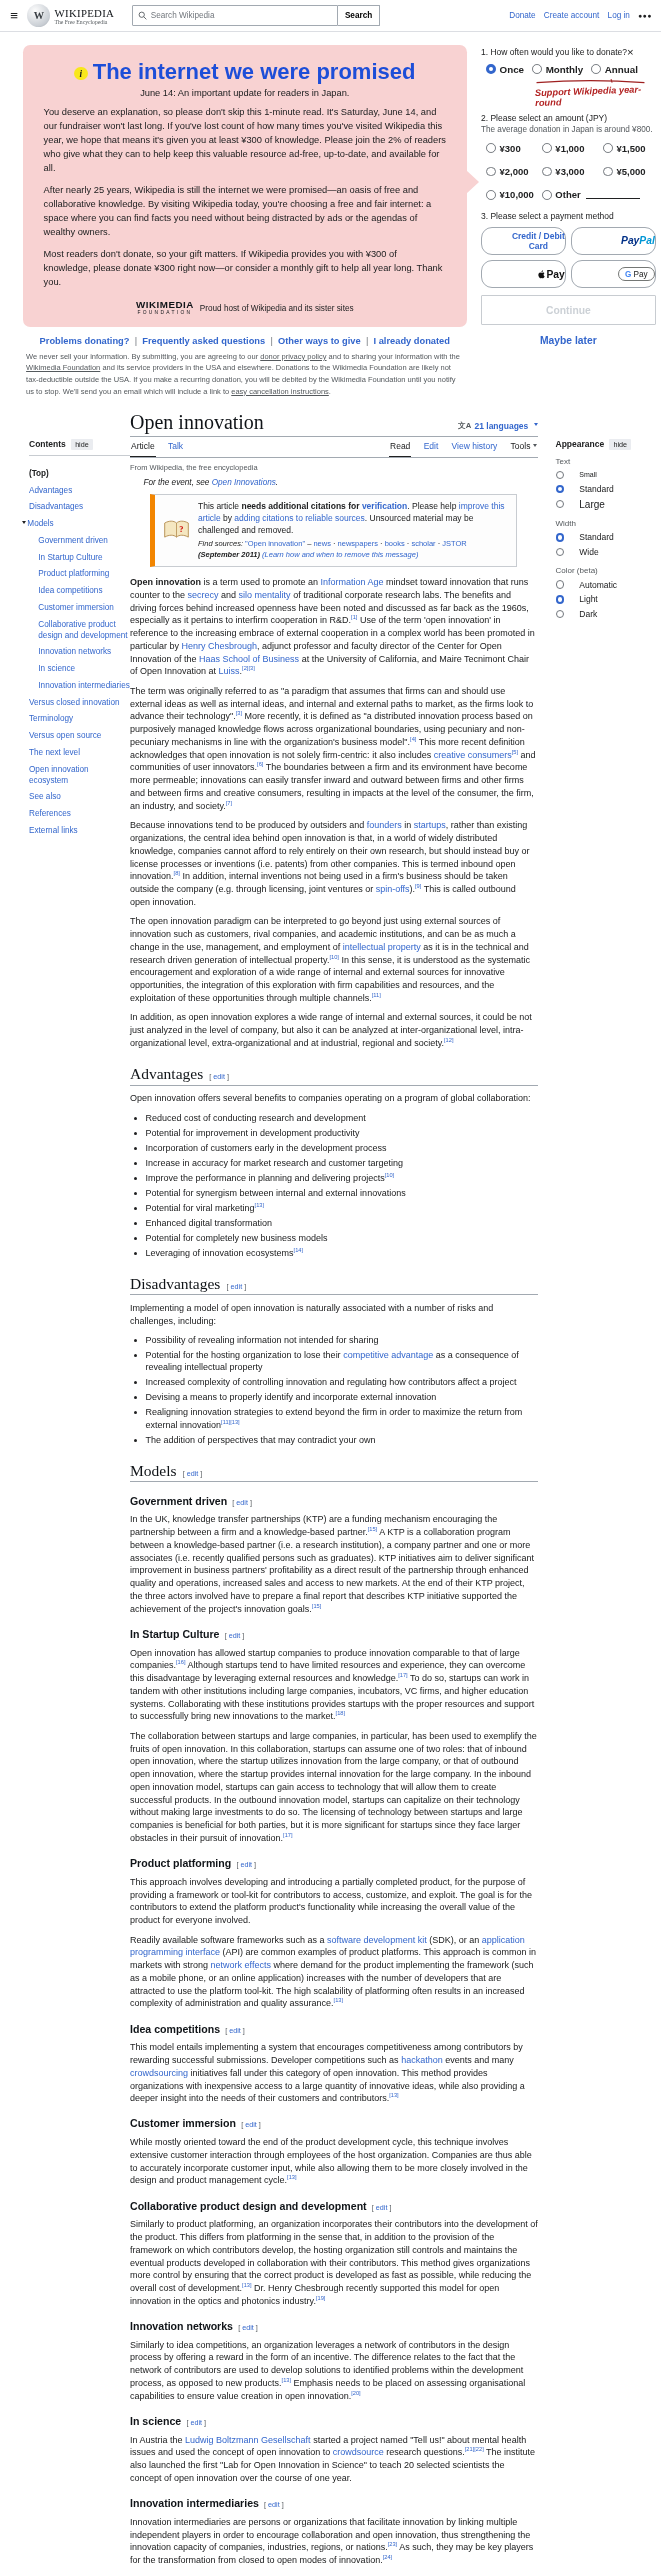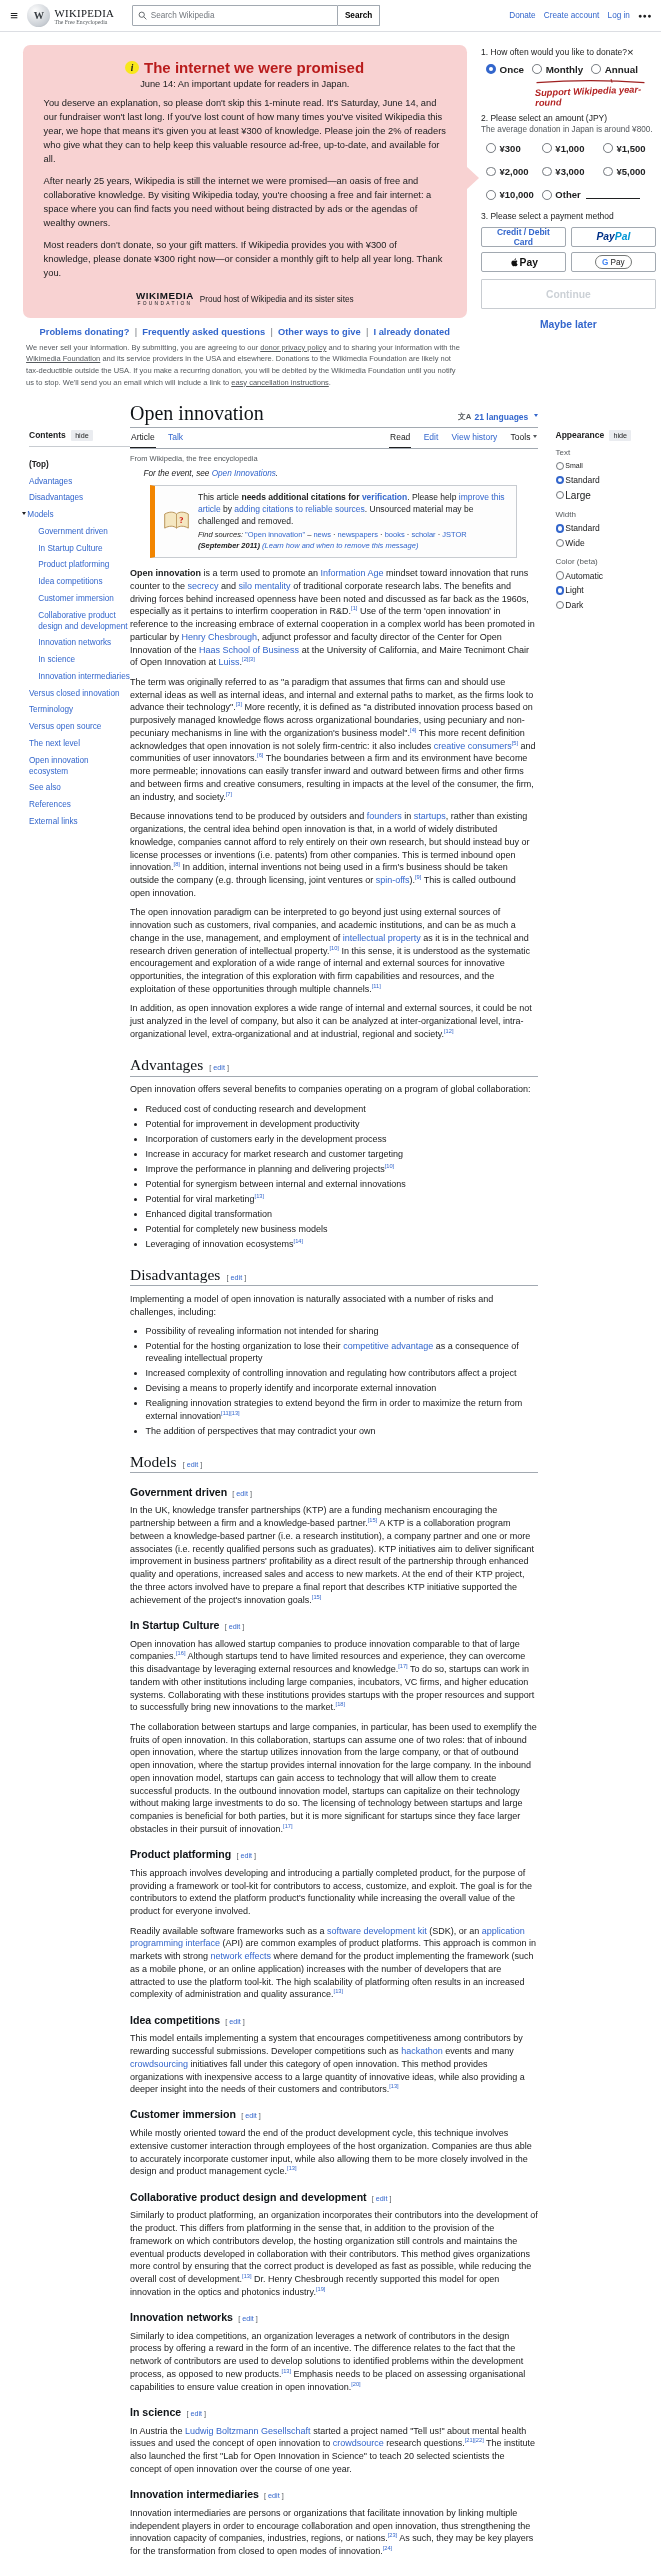--- a/index.html
+++ b/index.html
@@ -21,21 +21,21 @@
   .search-box input::placeholder{color:#72777d}
   .search-btn{height:20.6px;border:0.5px solid #a2a9b1;border-left:0;background:#fff;font-weight:bold;font-size:8.2px;padding:0 7.2px;border-radius:0 1px 1px 0;cursor:pointer}
   .hdr-right{margin-left:auto;display:flex;align-items:center;gap:8.2px;font-size:8.2px}
   .hdr-right .dots{color:#202122;font-size:6.7px;letter-spacing:0.5px;cursor:pointer}
   
   .banner-area{display:flex;padding:13.4px 6.2px 0 23px;gap:14.4px}
   .banner-left{width:444px}
   .pink-box{position:relative;background:#f8d2d2;border-radius:7.2px;padding:13.4px 20.6px 11.3px 20.6px}
   .pink-box::after{content:"";position:absolute;right:-12.4px;top:44%;border:12.4px solid transparent;border-left:13.4px solid #f8d2d2;border-right:0}
   .pb-head{text-align:center;margin-bottom:7.2px}
-  .pb-title{font-size:15px;font-weight:bold;color:#b91c1c;display:inline}
+  .pb-title{font-size:22px;font-weight:bold;color:#1d4ed8;display:inline}
   .info-dot{display:inline-flex;width:13.4px;height:13.4px;border-radius:50%;background:#f8e71c;color:#101418;align-items:center;justify-content:center;font-family:"Liberation Serif",serif;font-style:italic;font-weight:bold;font-size:9.3px;margin-right:5.2px;vertical-align:2.1px}
   .pb-sub{font-size:9.3px;margin-top:3.1px;color:#202122}
   .pb-p{font-size:9.3px;line-height:1.5;margin:8.2px 0;color:#202122}
   .pb-wm{display:flex;align-items:center;justify-content:center;gap:6px;margin-top:10.3px}
   .wm-logo{text-align:center;line-height:1}
   .wm-l1{font-weight:bold;font-size:9.8px;letter-spacing:0.5px;color:#101418}
   .wm-l2{font-size:4.9px;letter-spacing:2.3px;color:#101418;margin-top:1.5px}
   .wm-tag{font-size:8.2px;color:#202122}
   .banner-links{display:flex;justify-content:center;gap:5.2px;margin:8.2px 0 5.2px;font-size:9.3px;font-weight:bold}
   .banner-links .sep{color:#72777d;font-weight:normal}
@@ -51,21 +51,21 @@
   .opt{display:flex;align-items:center;gap:3.6px;cursor:pointer}
   .opt .lbl{font-weight:bold;font-size:9.8px}
   .freq-opts{display:flex;gap:8.2px;padding-left:5.2px}
   .script-wrap{padding-left:54px;margin:2.1px 0 7.2px}
   .script-note{color:#b32424;font-style:italic;font-weight:bold;font-size:9.3px;transform:rotate(-2deg);display:inline-block}
   .f-sub{color:#54595d;font-size:8.2px;margin:1px 0 7.2px;line-height:1.4}
   .amounts{display:grid;grid-template-columns:1fr 1.1fr 1fr;row-gap:12.4px;column-gap:3.1px;padding-left:5.2px;margin-bottom:10.3px}
   .amounts .lbl{font-size:9.5px}
   .other-line{display:inline-block;width:54px;border-bottom:0.5px solid #202122;height:7.2px;margin-left:2.1px}
   .methods{display:grid;grid-template-columns:1fr 1fr;gap:5.2px;margin:5.2px 0 7.2px}
-  .pm-btn{border:0.5px solid #a2a9b1;border-radius:2px;background:#fff;height:20px;display:flex;align-items:center;justify-content:center;cursor:pointer;text-align:center}
+  .pm-btn{border:0.5px solid #a2a9b1;border-radius:11px;background:#fff;height:28px;display:flex;align-items:center;justify-content:flex-end;cursor:pointer;text-align:center}
   .pm-cc{color:#3366cc;font-weight:bold;font-size:8.5px;line-height:1.2}
   .pp1{font-style:italic;font-weight:bold;color:#003087;font-size:10.3px}
   .pp2{font-style:italic;font-weight:bold;color:#0096d5;font-size:10.3px}
   .applepay{display:flex;align-items:center;gap:1.5px;font-size:10.3px;font-weight:bold;color:#111}
   .gpay-pill{border:0.8px solid #747775;border-radius:8.2px;padding:1.5px 6.2px;font-size:8.2px;display:inline-flex;gap:2.1px;align-items:center}
   .gpay-g{color:#4285F4;font-weight:bold}
   .continue-btn{width:100%;height:30px;border:0.5px solid #c8ccd1;border-radius:1px;background:#fff;color:#ccd1d6;font-weight:bold;font-size:10.3px;cursor:pointer}
   .maybe{display:block;text-align:center;color:#3366cc;font-weight:bold;font-size:10.3px;margin-top:9.3px;cursor:pointer}
   
   .article-grid{display:grid;grid-template-columns:130px 408px 124px;padding:0 0 0 0;margin-top:13.4px}
@@ -76,21 +76,21 @@
   .toc{font-size:8.2px;line-height:1.35;border-top:0.5px solid #c8ccd1;padding-top:6.2px}
   .toc .li{margin:5.7px 0;color:#3366cc;cursor:pointer}
   .toc .li.top{color:#202122;font-weight:bold}
   .toc .li.sub{padding-left:9.3px}
   .caret{display:inline-block;width:0;height:0;border:2.3px solid transparent;border-top:3.1px solid #54595d;margin-left:2.6px;vertical-align:0.5px}
   .caret.blue{border-top-color:#3366cc}
   .toc .caret{margin-left:-7.2px;margin-right:1.5px;border-top-color:#202122}
   
   .app-group{margin:7.2px 0 9.3px}
   .app-label{color:#54595d;font-size:8px;margin-bottom:4.1px}
-  .app-opt{display:flex;align-items:center;gap:1px;margin:4.6px 0;color:#202122;cursor:pointer}
+  .app-opt{display:flex;align-items:center;gap:15px;margin:4.6px 0;color:#202122;cursor:pointer}
   .app-opt .radio{width:8.8px;height:8.8px}
   .app-opt .radio.sel{border-width:2.6px}
   .fs-s{font-size:7px}.fs-m{font-size:8.5px}.fs-l{font-size:10px}
   
   .title-row{display:flex;justify-content:space-between;align-items:flex-end;border-bottom:0.5px solid #a2a9b1;padding-bottom:2.1px}
   .page-title{font-size:20px;font-weight:normal;color:#101418}
   .lang-btn{color:#3366cc;font-weight:bold;font-size:8.5px;display:flex;align-items:center;gap:3.1px;cursor:pointer;padding-bottom:3.1px}
   .lang-ico{font-size:7.7px;color:#54595d}
   .tab-row{display:flex;justify-content:space-between;border-bottom:0.5px solid #a2a9b1;margin-bottom:5.2px}
   .tabs{display:flex;gap:11.3px;font-size:8.5px}

